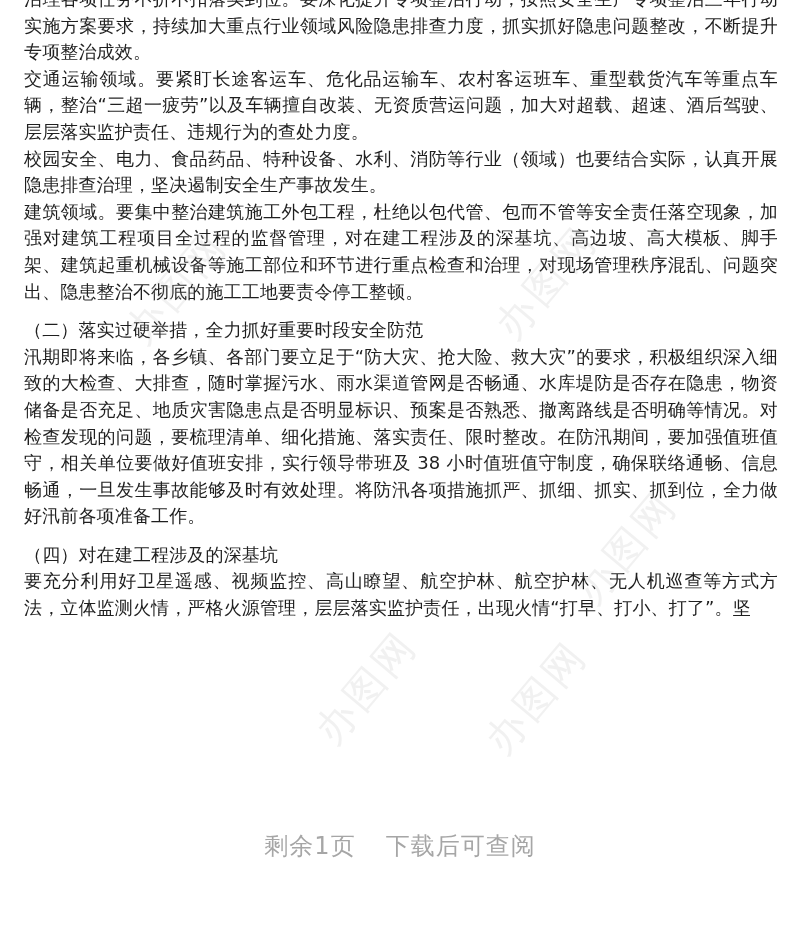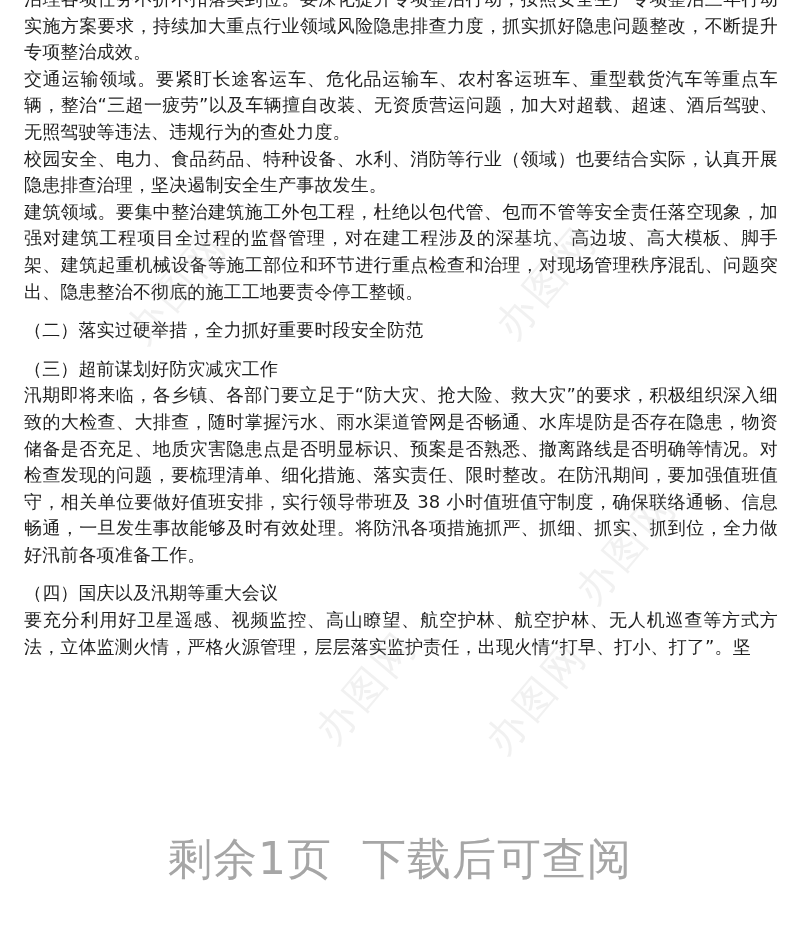--- a/index.html
+++ b/index.html
@@ -21,37 +21,36 @@
   .wm1 { left: 110px; top: 260px; }
   .wm2 { left: 480px; top: 255px; }
   .wm3 { left: 560px; top: 520px; }
   .wm4 { left: 300px; top: 660px; }
   .wm5 { left: 470px; top: 670px; }
   .fade {
     position: absolute; left: 0; top: 790px; width: 800px; height: 140px; background: #ffffff;
   }
   .more {
     position: absolute; left: 0; top: 830px; width: 800px; text-align: center;
-    font-family: "DejaVu Sans", "Liberation Sans", sans-serif; font-size: 44px;
+    font-family: "DejaVu Sans", "Liberation Sans", sans-serif; font-size: 24px;
     color: #a6a6a6; letter-spacing: 1px;
   }
   .more span.gap { display: inline-block; width: 30px; }
 </style>
 </head>
 <body>
 
 <div class="doc">
   <p>治理各项任务不折不扣落实到位。要深化提升专项整治行动，按照安全生产专项整治三年行动实施方案要求，持续加大重点行业领域风险隐患排查力度，抓实抓好隐患问题整改，不断提升专项整治成效。</p>
-  <p>交通运输领域。要紧盯长途客运车、危化品运输车、农村客运班车、重型载货汽车等重点车辆，整治“三超一疲劳”以及车辆擅自改装、无资质营运问题，加大对超载、超速、酒后驾驶、无照驾驶等违法、违规行为的查处力度。</p>
+  <p>交通运输领域。要紧盯长途客运车、危化品运输车、农村客运班车、重型载货汽车等重点车辆，整治“三超一疲劳”以及车辆擅自改装、无资质营运问题，加大对超载、超速、酒后驾驶、层层落实监护责任、违规行为的查处力度。</p>
   <p>校园安全、电力、食品药品、特种设备、水利、消防等行业（领域）也要结合实际，认真开展隐患排查治理，坚决遏制安全生产事故发生。</p>
   <p>建筑领域。要集中整治建筑施工外包工程，杜绝以包代管、包而不管等安全责任落空现象，加强对建筑工程项目全过程的监督管理，对在建工程涉及的深基坑、高边坡、高大模板、脚手架、建筑起重机械设备等施工部位和环节进行重点检查和治理，对现场管理秩序混乱、问题突出、隐患整治不彻底的施工工地要责令停工整顿。</p>
   <p class="heading">（二）落实过硬举措，全力抓好重要时段安全防范</p>
-  <p class="heading">（三）超前谋划好防灾减灾工作</p>
   <p>汛期即将来临，各乡镇、各部门要立足于“防大灾、抢大险、救大灾”的要求，积极组织深入细致的大检查、大排查，随时掌握污水、雨水渠道管网是否畅通、水库堤防是否存在隐患，物资储备是否充足、地质灾害隐患点是否明显标识、预案是否熟悉、撤离路线是否明确等情况。对检查发现的问题，要梳理清单、细化措施、落实责任、限时整改。在防汛期间，要加强值班值守，相关单位要做好值班安排，实行领导带班及 38 小时值班值守制度，确保联络通畅、信息畅通，一旦发生事故能够及时有效处理。将防汛各项措施抓严、抓细、抓实、抓到位，全力做好汛前各项准备工作。</p>
-  <p class="heading">（四）国庆以及汛期等重大会议</p>
+  <p class="heading">（四）对在建工程涉及的深基坑</p>
   <p>要充分利用好卫星遥感、视频监控、高山瞭望、航空护林、航空护林、无人机巡查等方式方法，立体监测火情，严格火源管理，层层落实监护责任，出现火情“打早、打小、打了”。坚</p>
 </div>
 
 <div class="watermark wm1">办图网</div>
 <div class="watermark wm2">办图网</div>
 <div class="watermark wm3">办图网</div>
 <div class="watermark wm4">办图网</div>
 <div class="watermark wm5">办图网</div>
 
 <div class="fade"></div>

